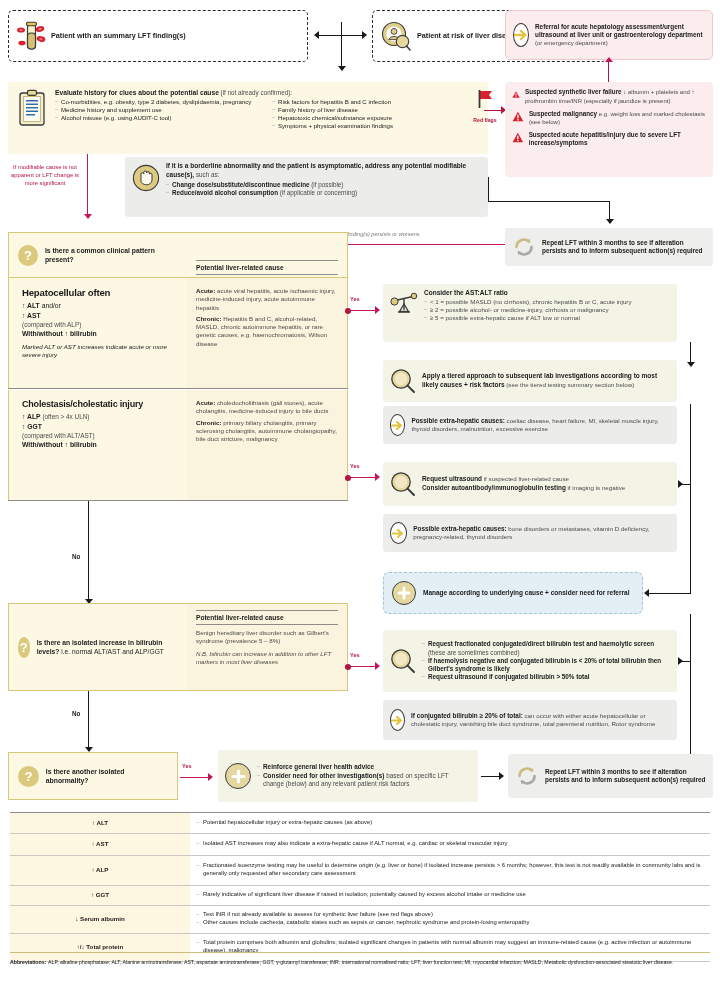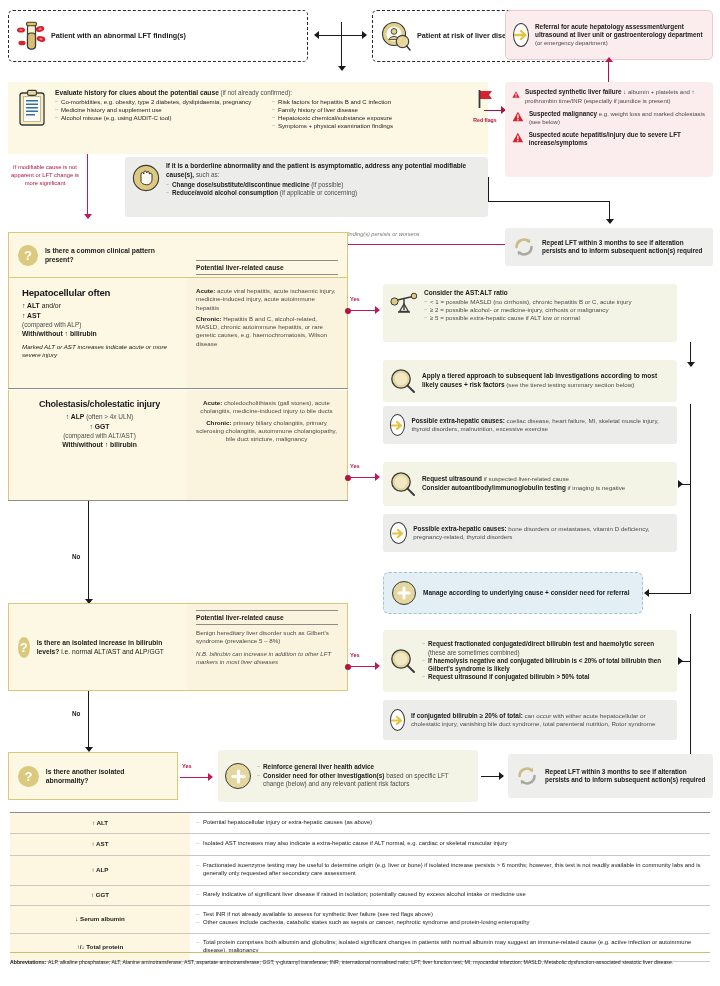--- a/index.html
+++ b/index.html
@@ -106,21 +106,21 @@
     <ellipse cx="5" cy="10" rx="1.6" ry="1" fill="#f07a80"></ellipse>
     <ellipse cx="24" cy="9" rx="4.4" ry="2.8" fill="#d6232f" transform="rotate(-18 24 9)"></ellipse>
     <ellipse cx="24" cy="9" rx="1.7" ry="1.1" fill="#f07a80" transform="rotate(-18 24 9)"></ellipse>
     <ellipse cx="25" cy="19" rx="4.4" ry="2.8" fill="#d6232f" transform="rotate(12 25 19)"></ellipse>
     <ellipse cx="25" cy="19" rx="1.7" ry="1.1" fill="#f07a80" transform="rotate(12 25 19)"></ellipse>
     <ellipse cx="6" cy="23" rx="3.6" ry="2.3" fill="#d6232f"></ellipse>
     <rect x="11.5" y="4" width="8" height="25" rx="3.4" fill="#fdf2cf" stroke="#3a3a3a" stroke-width="1.2"></rect>
     <rect x="11.5" y="13" width="8" height="16" rx="3.4" fill="#d8c073" stroke="#3a3a3a" stroke-width="1.2"></rect>
     <rect x="10.6" y="2.2" width="9.8" height="3.6" rx="1.2" fill="#e8c44e" stroke="#3a3a3a" stroke-width="1.1"></rect>
   </svg>
-  <div style="font-size:7.2px; font-weight:bold; line-height:1.4; max-width:170px;">Patient with an abnormal LFT finding(s)</div>
+  <div style="font-size:7.2px; font-weight:bold; line-height:1.4; max-width:170px;">Patient with an summary LFT finding(s)</div>
 </div>
 
 <div class="abs box-dash" style="left:372px; top:10px; width:235px; height:52px;">
   <svg class="ic" width="32" height="32" viewBox="0 0 32 32">
     <circle cx="14" cy="14" r="11.5" fill="#e0cf88" stroke="#3a3a3a" stroke-width="1.1"></circle>
     <circle cx="14" cy="14" r="7.6" fill="#fff"></circle>
     <circle cx="14" cy="11.4" r="2.9" fill="#e0cf88" stroke="#3a3a3a" stroke-width="0.9"></circle>
     <path d="M8.8 19.6a5.4 4.4 0 0 1 10.4 0z" fill="#e0cf88" stroke="#3a3a3a" stroke-width="0.9"></path>
     <circle cx="22.5" cy="21.5" r="6.2" fill="#e8d99b" stroke="#3a3a3a" stroke-width="1.2" opacity="0.95"></circle>
     <line x1="26.6" y1="26" x2="30" y2="30" stroke="#3a3a3a" stroke-width="1.6" stroke-linecap="round"></line>
@@ -302,21 +302,21 @@
       </div>
       <div>
         <span class="b">Chronic:</span>
         <span class="gray">Hepatitis B and C, alcohol-related, MASLD, chronic autoimmune hepatitis, or rare genetic causes, e.g. haemochromatosis, Wilson disease</span>
       </div>
     </div>
   </div>
 </div>
 <div class="ln abs" style="left:8px; top:388px; width:340px; height:1.1px; background:#8d8d85;"></div>
 
-<div class="abs" style="left:8px; top:390px; width:340px; height:110px; background:#fdf8e4; border-left:1.1px solid #d9c87a; border-right:1.1px solid #d9c87a;text-align:center;">
+<div class="abs" style="left:8px; top:390px; width:340px; height:110px; background:#fdf8e4; border-left:1.1px solid #d9c87a; border-right:1.1px solid #d9c87a;">
   <div class="pattern-row" style="height:100%;">
     <div class="pattern-left">
       <div class="pattern-title" style="font-size:9px;">Cholestasis/cholestatic injury</div>
       <div style="font-size:6.8px; line-height:1.42;">
         <div><span class="b">↑ ALP</span><span class="gray" style="font-size:6.4px;"> (often &gt; 4x ULN)</span></div>
         <div><span class="b">↑ GGT</span></div>
         <div class="gray" style="font-size:6.4px;">(compared with ALT/AST)</div>
         <div><span class="b">With/without ↑ bilirubin</span></div>
       </div>
     </div>

